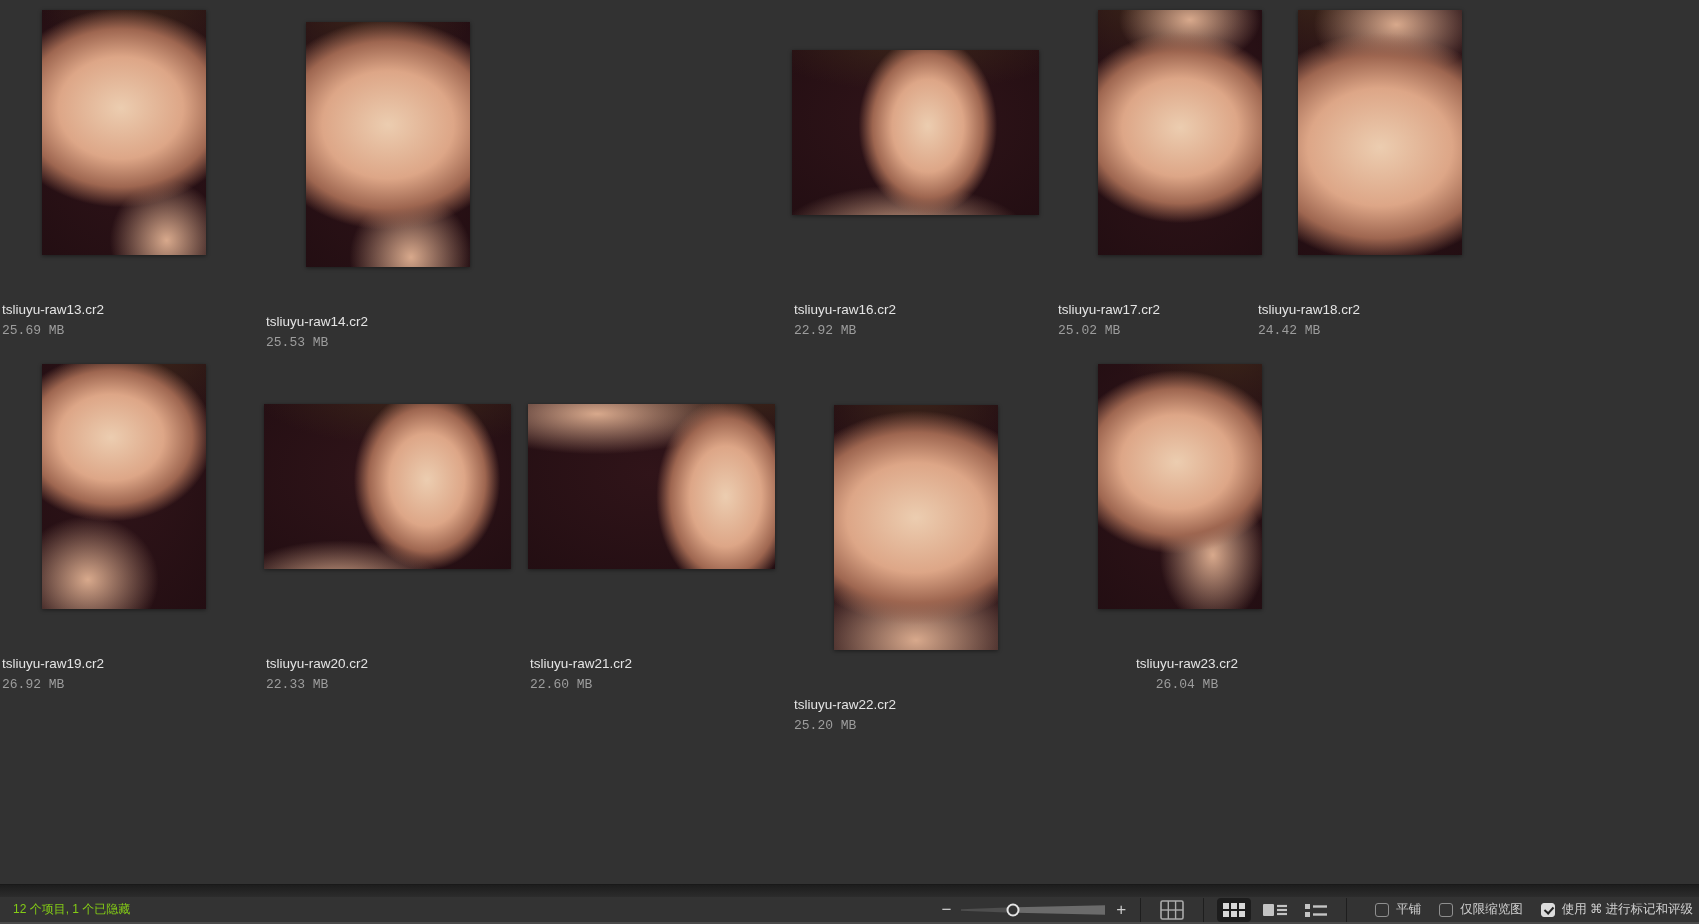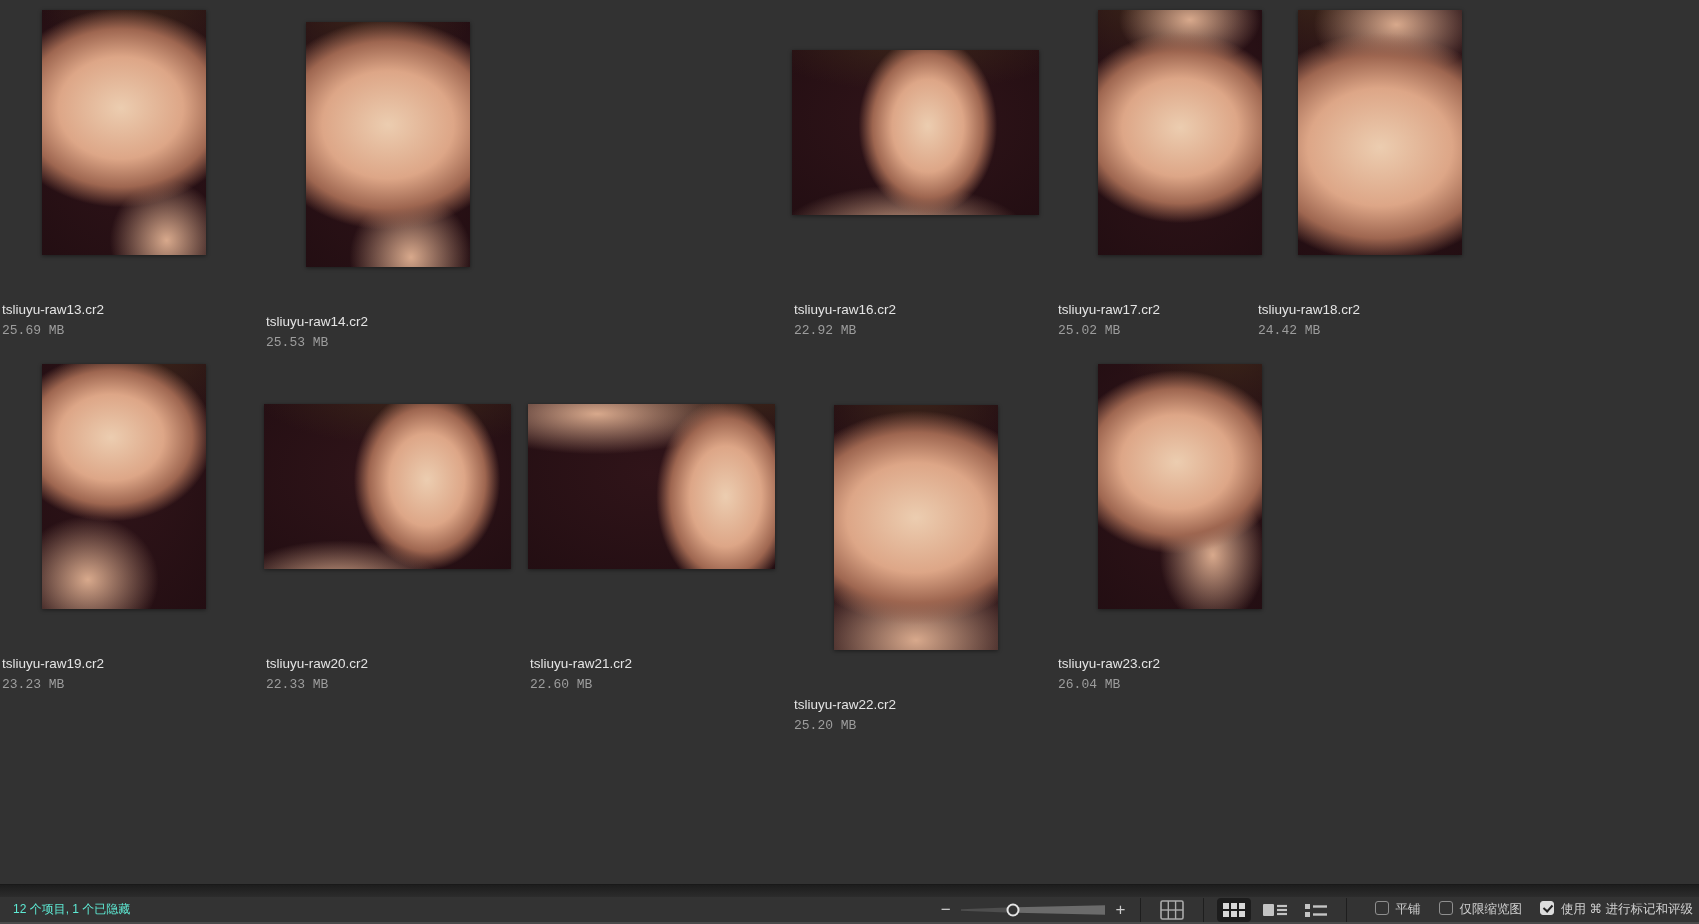--- a/index.html
+++ b/index.html
@@ -50,31 +50,31 @@
 
   
   #splitter { position:absolute; left:0; top:884px; width:1699px; height:13px;
               background:linear-gradient(#1d1d1d, #252525 55%, #2c2c2c);
               border-top:1px solid #191919; }
 
   
   #statusbar { position:absolute; left:0; top:897px; width:1699px; height:27px;
                background:#333333; border-bottom:2px solid #4a4a4a;
                display:flex; align-items:center; color:#c6c6c6; font-size:12px; }
-  #status-left { padding-left:13px; color:#5eead4; white-space:nowrap; }
+  #status-left { padding-left:13px; color:#84cc16; white-space:nowrap; }
   #status-right { margin-left:auto; display:flex; align-items:center; padding-right:6px; }
 
   .zoom-btn { background:none; border:none; color:#cccccc; font-size:17px; line-height:1;
               font-family:"Liberation Sans", sans-serif; cursor:default; padding:0 4px; }
   #slider-wrap { width:145px; height:16px; margin:0 6px; position:relative; }
   .vsep { width:1px; height:24px; background:#1e1e1e; margin:0 10px; }
   .view-btn { background:none; border:none; padding:5px 6px; border-radius:4px;
               display:flex; align-items:center; margin:0 3px; cursor:default; }
   .view-btn.selected { background:#1d1d1d; }
-  .cb-group { display:flex; margin-left:18px; white-space:nowrap; }
+  .cb-group { display:flex; align-items:center; margin-left:18px; white-space:nowrap;font-family:Liberation Serif, serif; }
   .cb-box { width:14px; height:14px; border:1.5px solid #8f8f8f; border-radius:3px;
             margin-right:7px; position:relative; background:transparent; flex:none; }
   .cb-box.checked { background:#dcdcdc; border-color:#dcdcdc; }
   .cb-box.checked::after { content:""; position:absolute; left:4px; top:1px;
             width:4px; height:7px; border-right:2px solid #232323;
             border-bottom:2px solid #232323; transform:rotate(42deg); }
   .cb-label { color:#d0d0d0; font-size:12.5px; }
 </style>
 </head>
 <body>
@@ -113,21 +113,21 @@
         <div class="thumb portrait v6"></div>
       </div>
       <div class="file-name">tsliuyu-raw18.cr2</div>
       <div class="file-size">24.42 MB</div>
     </div>
     <div class="cell" style="left: 0px; top: 364px;">
       <div class="thumb-area">
         <div class="thumb portrait v7"></div>
       </div>
       <div class="file-name">tsliuyu-raw19.cr2</div>
-      <div class="file-size">23.23 MB</div>
+      <div class="file-size">26.92 MB</div>
     </div>
     <div class="cell" style="left: 264px; top: 364px;">
       <div class="thumb-area">
         <div class="thumb landscape v8"></div>
       </div>
       <div class="file-name">tsliuyu-raw20.cr2</div>
       <div class="file-size">22.33 MB</div>
     </div>
     <div class="cell" style="left: 528px; top: 364px;">
       <div class="thumb-area">
@@ -136,21 +136,21 @@
       <div class="file-name">tsliuyu-raw21.cr2</div>
       <div class="file-size">22.60 MB</div>
     </div>
     <div class="cell" style="left: 792px; top: 364px; margin-top: 41px;">
       <div class="thumb-area">
         <div class="thumb portrait v10"></div>
       </div>
       <div class="file-name">tsliuyu-raw22.cr2</div>
       <div class="file-size">25.20 MB</div>
     </div>
-    <div class="cell" style="left: 1056px; top: 364px;">
+    <div class="cell" style="left: 1056px; top: 364px; text-align: center;">
       <div class="thumb-area">
         <div class="thumb portrait v11"></div>
       </div>
       <div class="file-name">tsliuyu-raw23.cr2</div>
       <div class="file-size">26.04 MB</div>
     </div>
   </div>
 
 <div id="splitter"></div>
 

